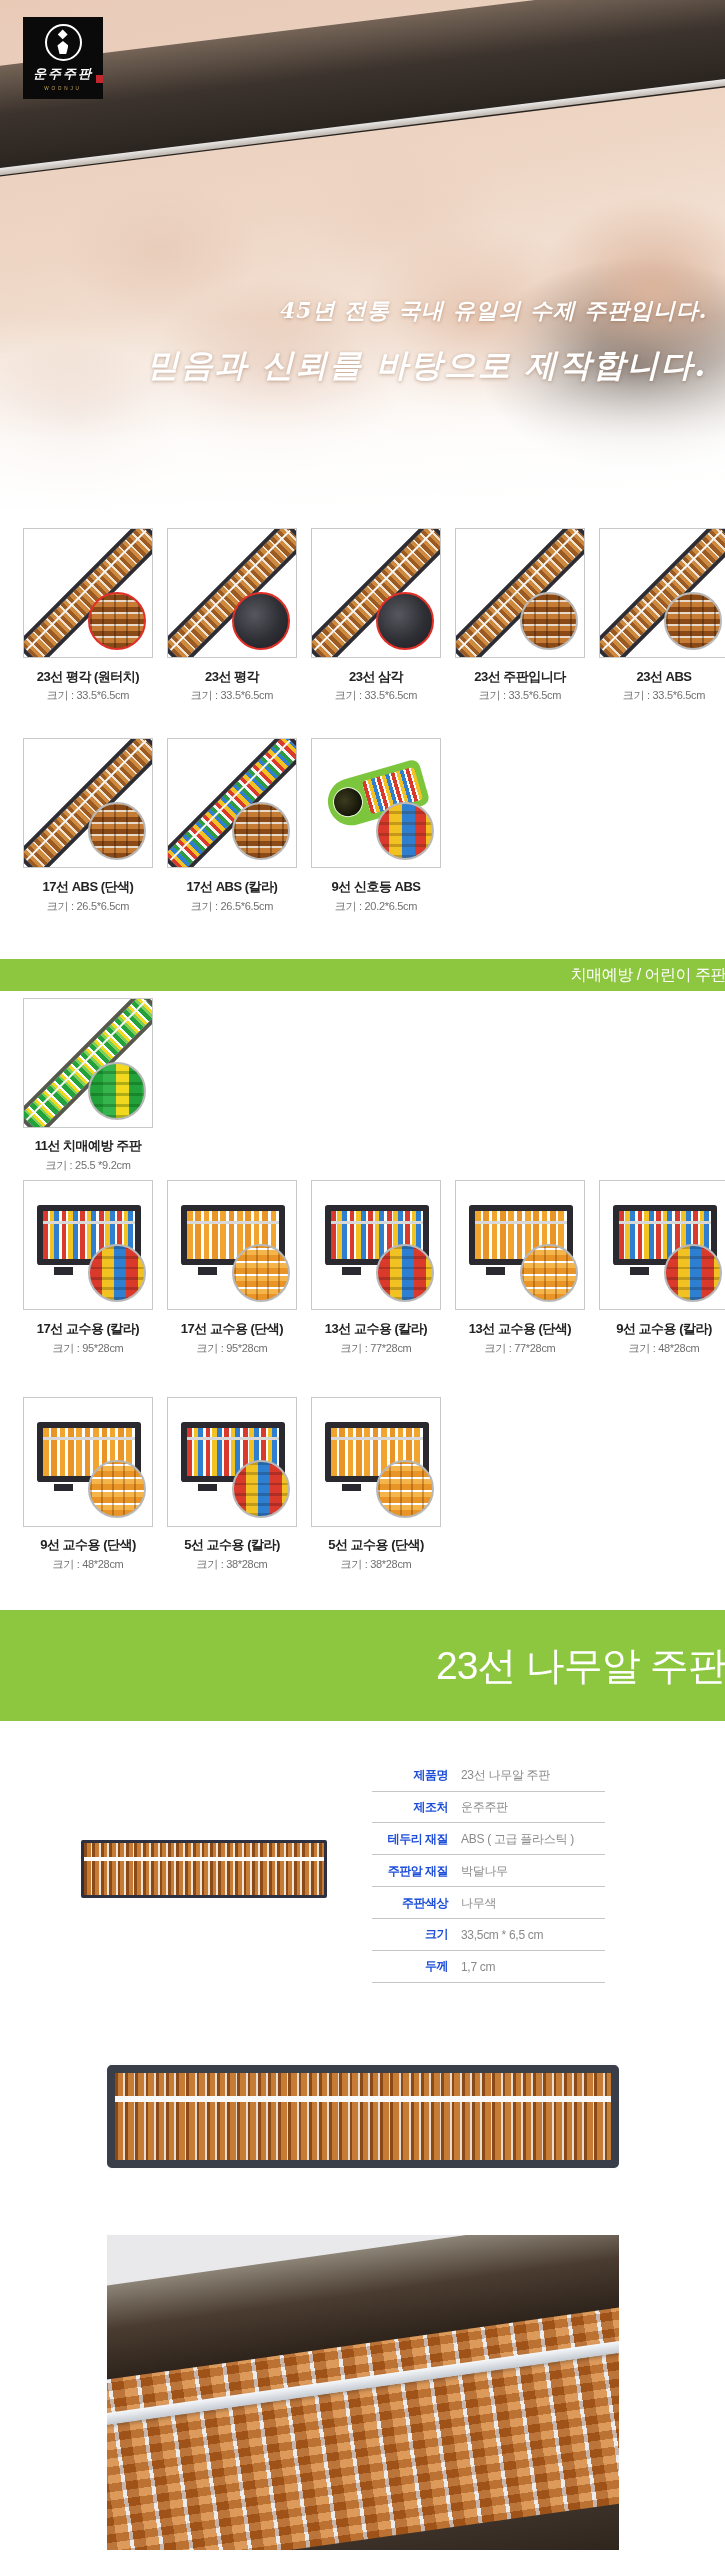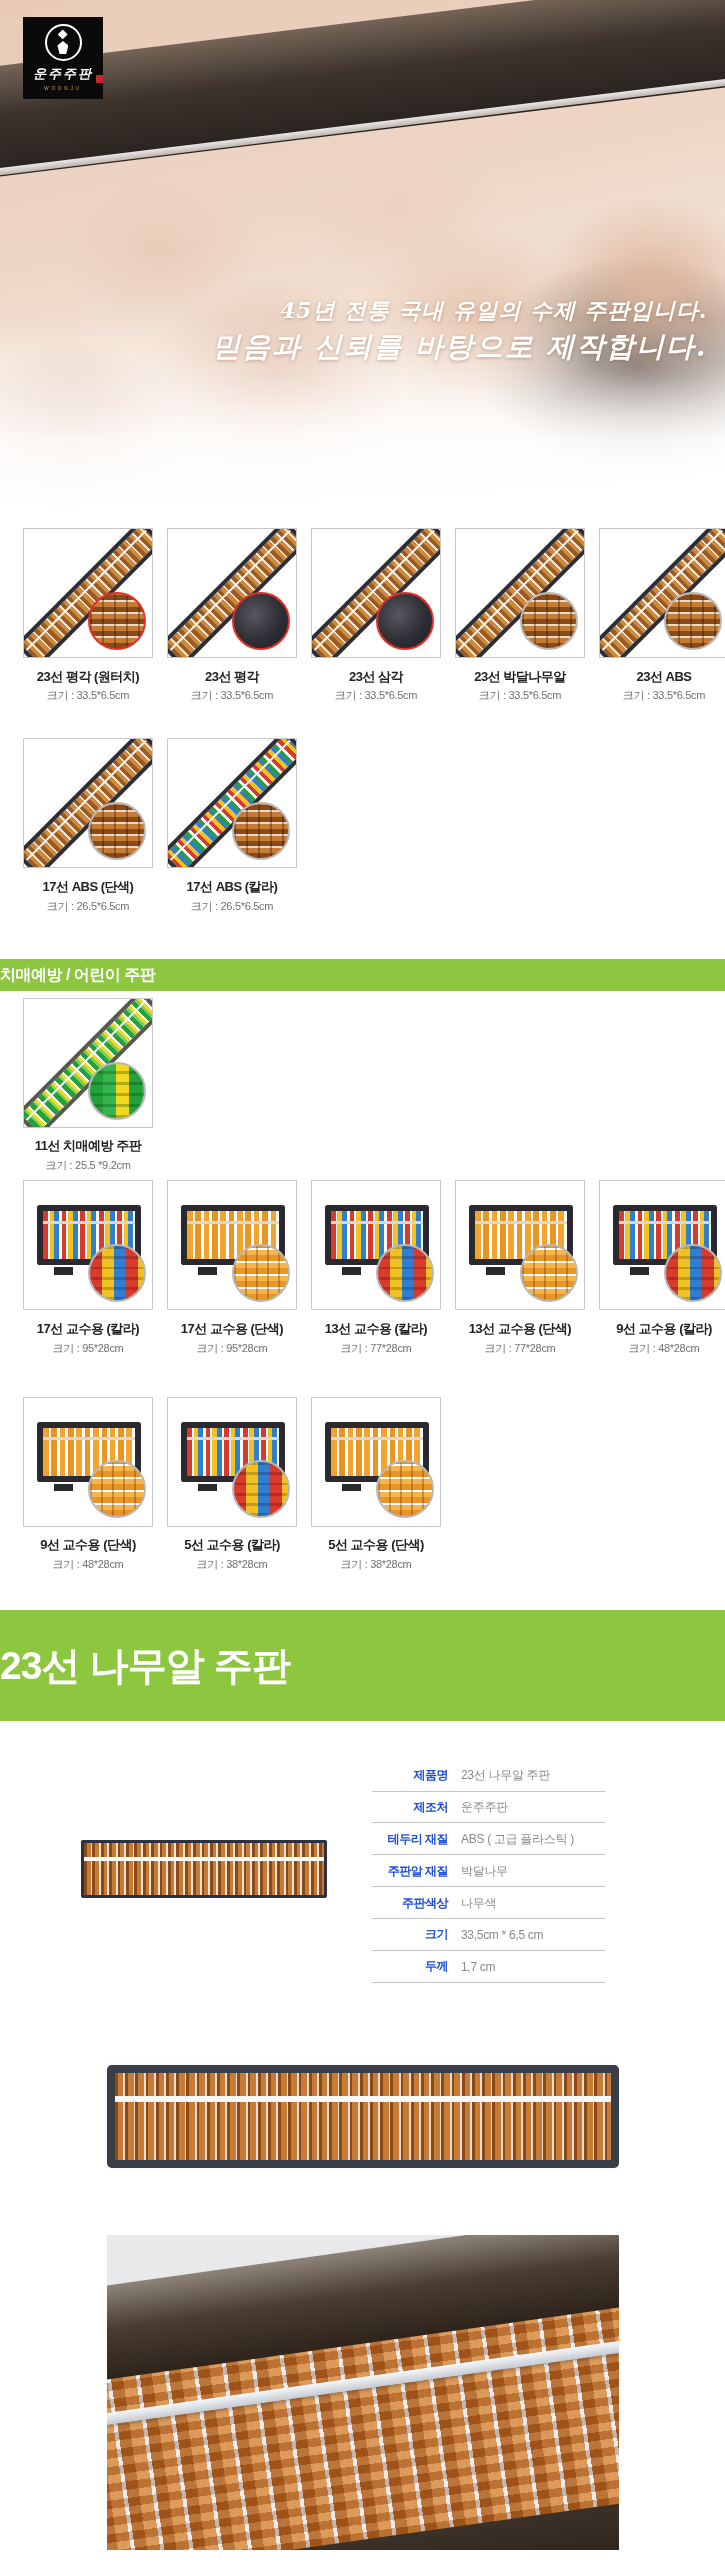--- a/index.html
+++ b/index.html
@@ -33,21 +33,21 @@
   .logo-mark::after { content:""; position:absolute; left:50%; top:15px; width:11px; height:13px;
     margin-left:-5.6px; background:#fff; clip-path:polygon(50% 0,100% 35%,80% 100%,20% 100%,0 35%); }
   .logo-name { color:#fff; font-size:13px; font-weight:bold; letter-spacing:1.9px; font-style:italic; position:relative; }
   .logo-name::after { content:""; position:absolute; right:-10.2px; bottom:0; width:7.4px; height:7.4px; background:#c1272d; }
   .logo-en { color:#c8a75a; font-size:4.7px; letter-spacing:2.8px; }
 
   .hero-copy { position:absolute; right:18.6px; top:296px; text-align:right;
     font-family:"DejaVu Serif", serif; font-style:italic; color:#fff;
     text-shadow:0 0.9px 3.7px rgba(130,85,55,.45); }
   .hero-line1 { font-size:22px; font-weight:bold; letter-spacing:0.9px; }
-  .hero-line2 { font-size:28px; font-weight:bold; margin-top:2px; letter-spacing:1.9px; }
+  .hero-line2 { font-size:32px; font-weight:bold; margin-top:18px; letter-spacing:1.9px; }
 
   
   .grid-row { display:flex; gap:14px; padding-left:23px; }
   .m-row1 { margin-top:7.4px; }
   .m-row2 { margin-top:35px; }
   .m-row3 { margin-top:7.4px;flex-direction:column; }
   .m-row4 { margin-top:7.4px; }
   .m-row5 { margin-top:41px; }
   .card { width:130px; }
   .pimg { position:relative; width:130px; height:130px; border:0.9px solid #c9c9c9; background:#fff; overflow:hidden; }
@@ -107,21 +107,21 @@
   .pimg.stand.mono .circ {
     background:
       repeating-linear-gradient(90deg, rgba(90,40,0,.3) 0 1.9px, rgba(0,0,0,0) 1.9px 11px),
       repeating-linear-gradient(0deg, #e89427 0 5.6px, #f6b54a 5.6px 11px, #fff 11px 13px); }
   .pimg.stand.colorbeads .circ {
     background:
       repeating-linear-gradient(0deg, rgba(0,0,0,.2) 0 2.8px, rgba(0,0,0,0) 2.8px 10.2px),
       repeating-linear-gradient(90deg, #d93a2c 0 12px, #f2c122 12px 24px, #2f7fd0 24px 36px); }
 
   
-  .banner { width:726px; color:#fff; text-align:left; font-weight:bold; }
+  .banner { width:726px; color:#fff; text-align:right; font-weight:normal; }
   .banner-green { background:#8dc63f; height:32px; line-height:32px; font-size:16px; margin-top:45px; letter-spacing:-0.5px; }
   .banner-black { background:#0f0f0f; height:31px; line-height:31px; font-size:16px; margin-top:28px; letter-spacing:-0.5px; }
   .banner-big { background:#8dc63f; height:111px; line-height:111px; font-size:39px; margin-top:38px; letter-spacing:-0.9px; }
 
   
   .spec-section { height:342px; display:flex; }
   .spec-photo-wrap { width:372px; display:flex; align-items:flex-start; justify-content:flex-start; }
   .spec-photo { margin:119px 0 0 81px; width:246px; height:58px; border:3.7px solid #2d3040; border-radius:1.9px;
     background:
       linear-gradient(180deg, rgba(0,0,0,0) 26%, #fff 26%, #fff 34%, rgba(0,0,0,0) 34%),
@@ -194,21 +194,21 @@
           <div class="circ"></div>
         </div>
         <div class="pname">23선 삼각</div>
         <div class="psize">크기 : 33.5*6.5cm</div>
       </div>
       <div class="card">
         <div class="pimg diag">
           <div class="bar"></div>
           <div class="circ"></div>
         </div>
-        <div class="pname">23선 박달나무알</div>
+        <div class="pname">23선 주판입니다</div>
         <div class="psize">크기 : 33.5*6.5cm</div>
       </div>
       <div class="card">
         <div class="pimg diag">
           <div class="bar"></div>
           <div class="circ"></div>
         </div>
         <div class="pname">23선 ABS</div>
         <div class="psize">크기 : 33.5*6.5cm</div>
       </div>
@@ -222,20 +222,28 @@
         <div class="pname">17선 ABS (단색)</div>
         <div class="psize">크기 : 26.5*6.5cm</div>
       </div>
       <div class="card">
         <div class="pimg diag color">
           <div class="bar"></div>
           <div class="circ"></div>
         </div>
         <div class="pname">17선 ABS (칼라)</div>
         <div class="psize">크기 : 26.5*6.5cm</div>
+      </div>
+      <div class="card">
+        <div class="pimg case">
+          <div class="case-body"></div>
+          <div class="circ"></div>
+        </div>
+        <div class="pname">9선 신호등 ABS</div>
+        <div class="psize">크기 : 20.2*6.5cm</div>
       </div>
     </div>
 
   <div class="banner banner-green">치매예방 / 어린이 주판</div>
 
   <div class="grid-row m-row3">
       <div class="card">
         <div class="pimg dementia">
           <div class="bar"></div>
           <div class="circ"></div>

